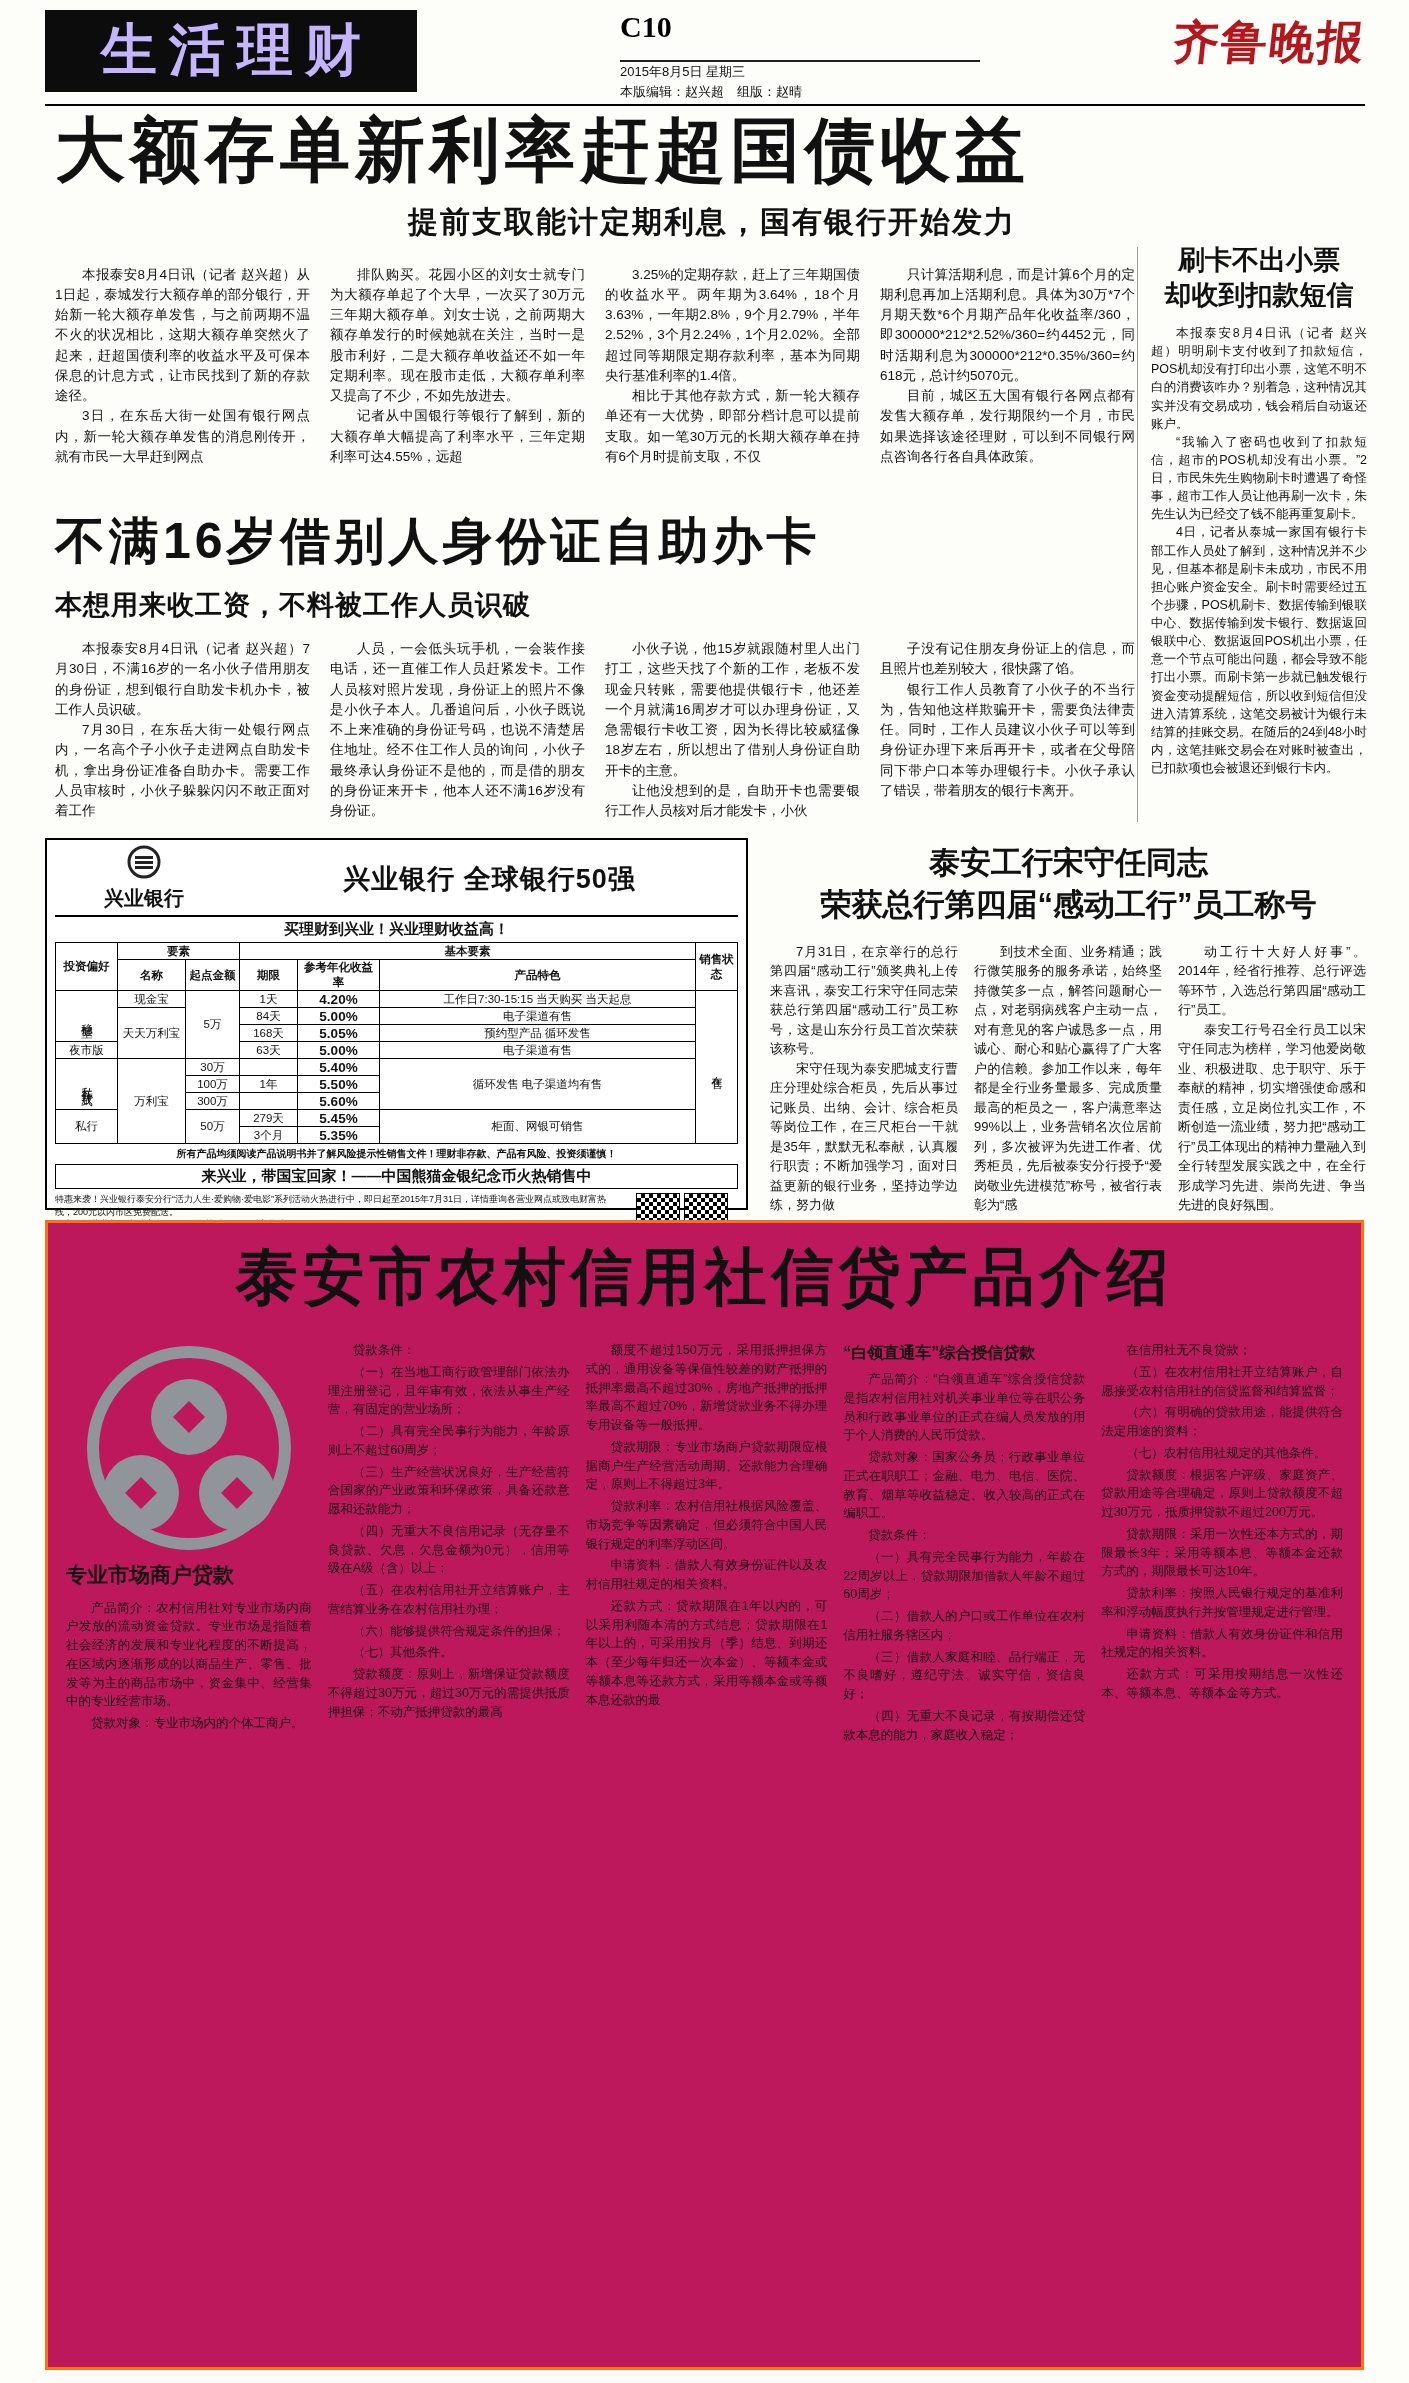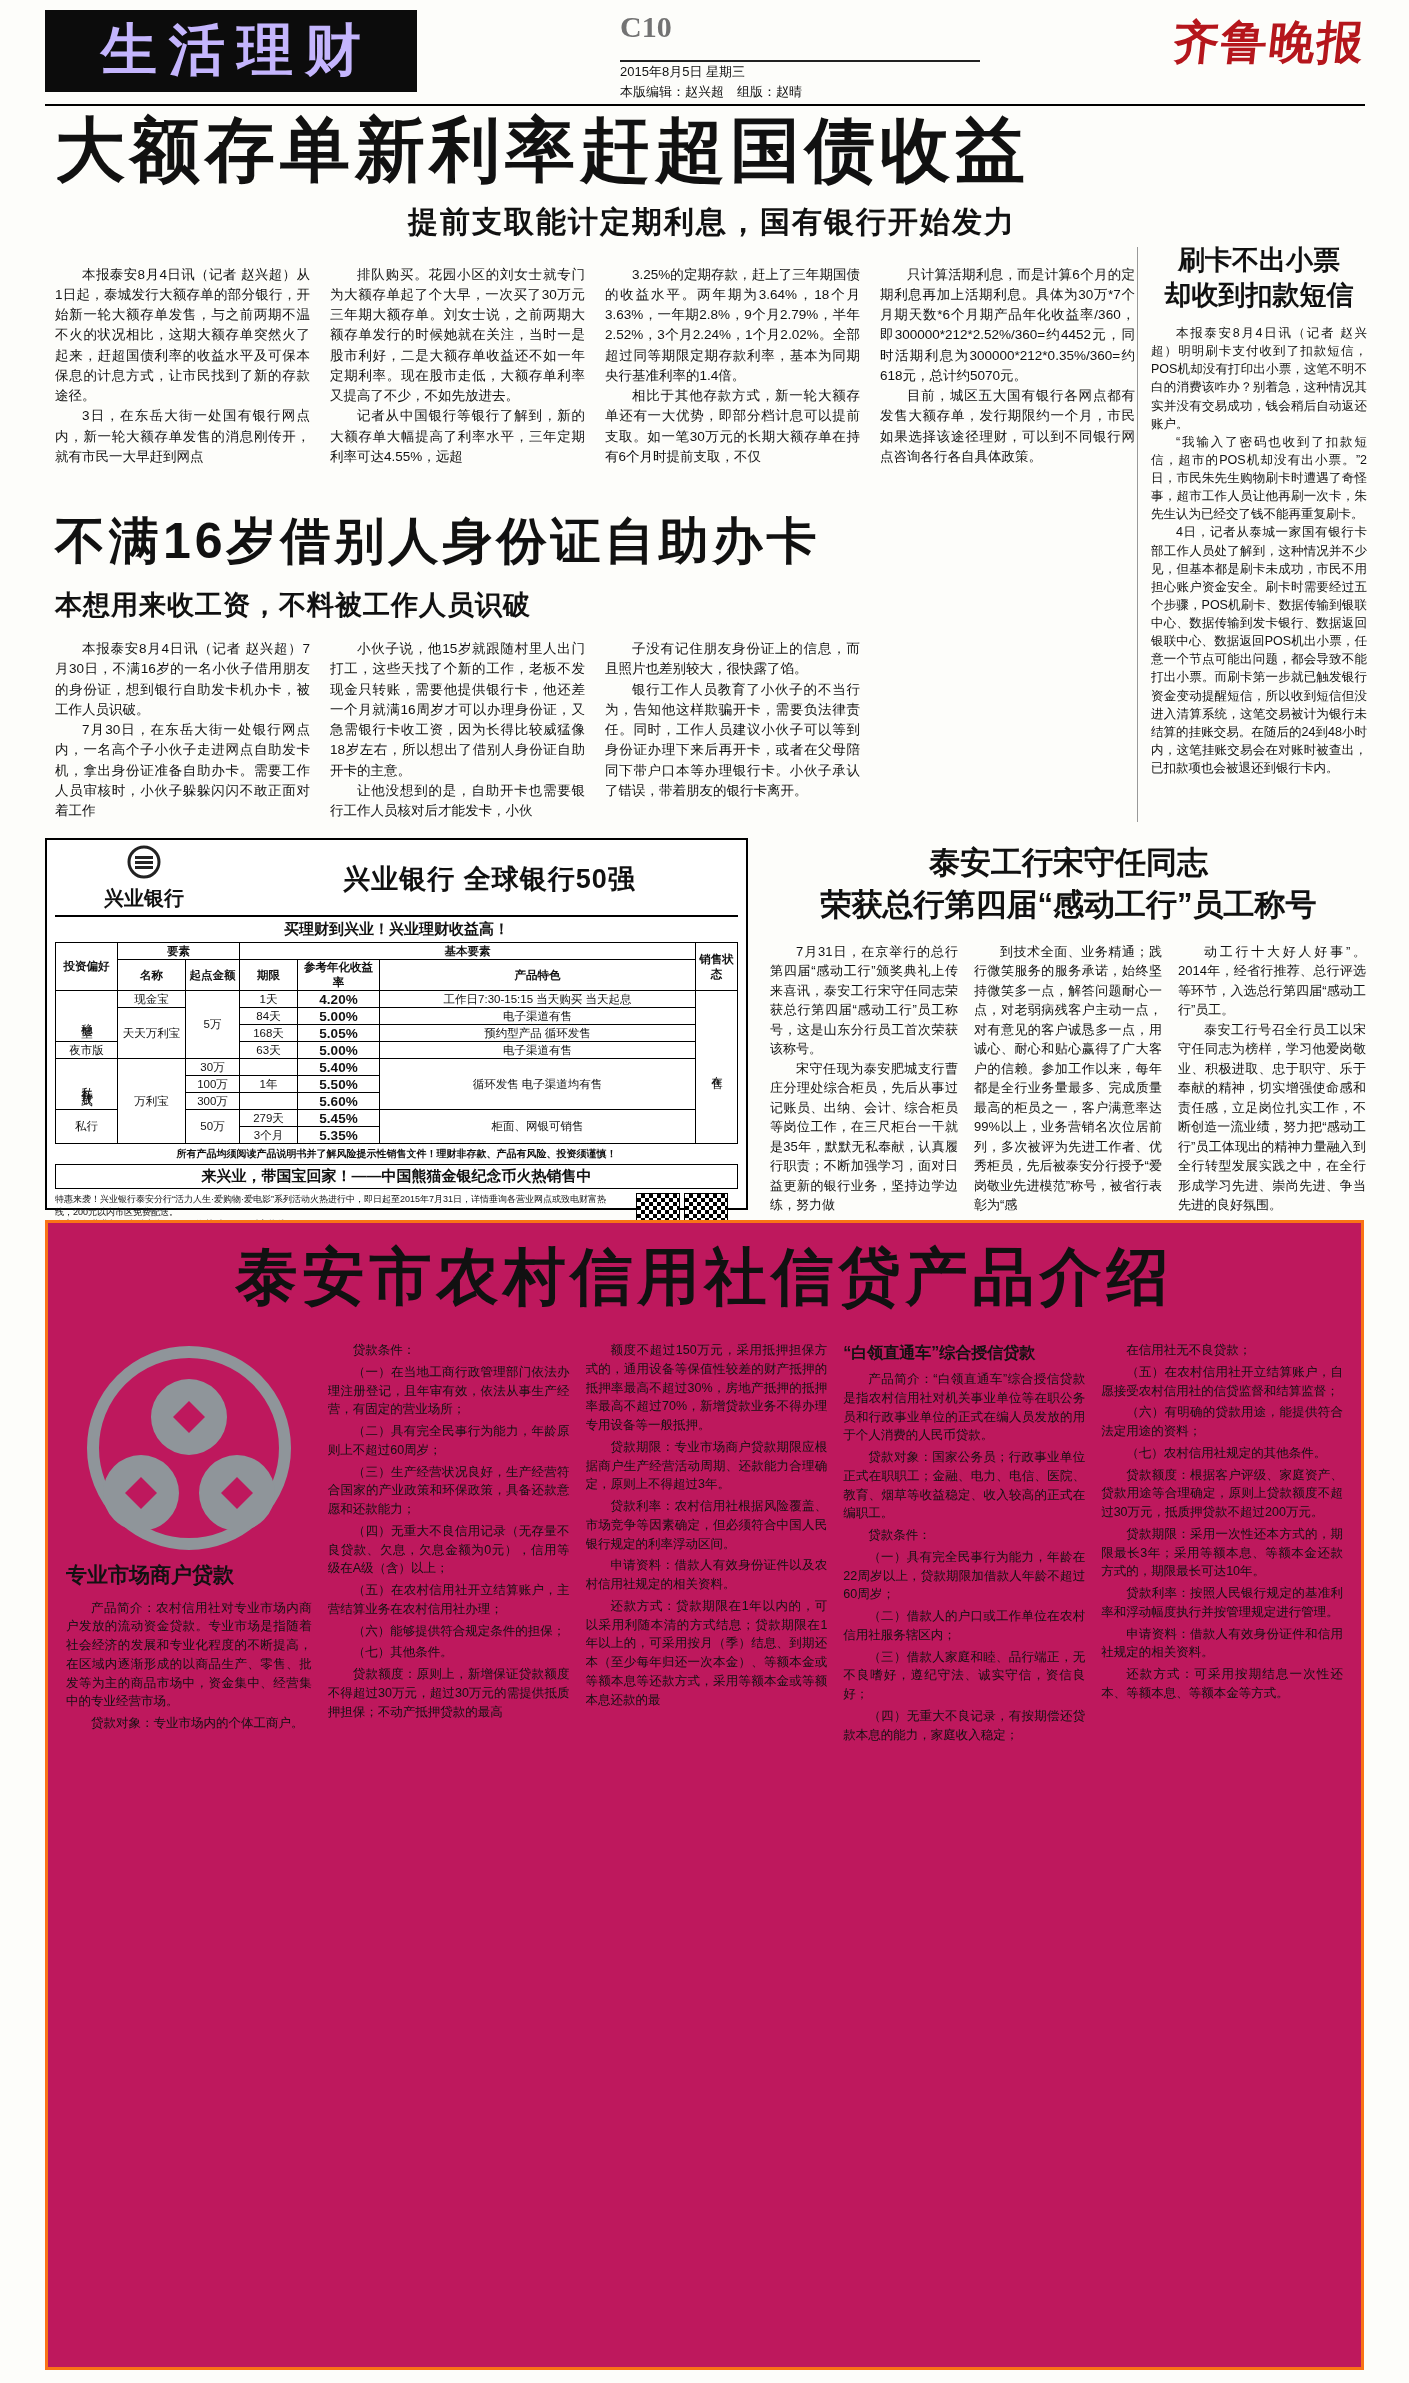--- a/index.html
+++ b/index.html
@@ -6,21 +6,21 @@
   .page{position:relative;width:1409px;height:2383px;background:#fdfdfa;color:#111;
         font-family:"Liberation Sans",sans-serif;overflow:hidden;margin:0 auto;}
   p{margin:0;}
 
   
   #header{position:absolute;left:45px;top:8px;width:1320px;height:92px;}
   .masthead{position:absolute;left:0;top:2px;width:372px;height:82px;background:#0c0c0c;color:#c4b5fd;
             display:flex;align-items:center;justify-content:center;font-size:56px;font-weight:900;
             letter-spacing:12px;padding-left:12px;box-sizing:border-box;}
   .head-center{position:absolute;left:575px;top:2px;width:360px;}
-  .pageno{font-size:30px;font-weight:bold;color:#737373;font-family:"Liberation Serif",serif;}
+  .pageno{font-size:30px;font-weight:bold;color:#000000;font-family:"Liberation Serif",serif;}
   .head-meta{border-top:2px solid #222;margin-top:16px;font-size:13px;line-height:1.55;}
   .brand{position:absolute;right:0;top:4px;font-size:46px;font-weight:900;color:#b5161c;
          transform:skewX(-6deg);font-family:"Liberation Serif",serif;letter-spacing:2px;}
   .rule-top{position:absolute;left:45px;top:104px;width:1320px;height:2px;background:#000;}
 
   
   #article1{position:absolute;left:55px;top:114px;width:1312px;}
   .a1-head{margin:0;font-size:70px;line-height:1.05;letter-spacing:5px;font-weight:900;white-space:nowrap;}
   .a1-sub{margin:14px 0 0 2px;font-size:30px;font-weight:bold;letter-spacing:2px;text-align:center;}
   .a1-cols{margin-top:22px;display:flex;gap:20px;width:1080px;}
@@ -140,20 +140,23 @@
 
   <section id="article2">
     <h1 class="a2-head">不满16岁借别人身份证自助办卡</h1>
     <div class="a2-sub">本想用来收工资，不料被工作人员识破</div>
     <div class="a2-cols">
       <div class="ncol2">
           <p>本报泰安8月4日讯（记者 赵兴超）7月30日，不满16岁的一名小伙子借用朋友的身份证，想到银行自助发卡机办卡，被工作人员识破。</p>
           <p>7月30日，在东岳大街一处银行网点内，一名高个子小伙子走进网点自助发卡机，拿出身份证准备自助办卡。需要工作人员审核时，小伙子躲躲闪闪不敢正面对着工作</p>
         </div>
       <div class="ncol2">
+          <p>人员，一会低头玩手机，一会装作接电话，还一直催工作人员赶紧发卡。工作人员核对照片发现，身份证上的照片不像是小伙子本人。几番追问后，小伙子既说不上来准确的身份证号码，也说不清楚居住地址。经不住工作人员的询问，小伙子最终承认身份证不是他的，而是借的朋友的身份证来开卡，他本人还不满16岁没有身份证。</p>
+        </div>
+      <div class="ncol2">
           <p>小伙子说，他15岁就跟随村里人出门打工，这些天找了个新的工作，老板不发现金只转账，需要他提供银行卡，他还差一个月就满16周岁才可以办理身份证，又急需银行卡收工资，因为长得比较威猛像18岁左右，所以想出了借别人身份证自助开卡的主意。</p>
           <p>让他没想到的是，自助开卡也需要银行工作人员核对后才能发卡，小伙</p>
         </div>
       <div class="ncol2">
           <p>子没有记住朋友身份证上的信息，而且照片也差别较大，很快露了馅。</p>
           <p>银行工作人员教育了小伙子的不当行为，告知他这样欺骗开卡，需要负法律责任。同时，工作人员建议小伙子可以等到身份证办理下来后再开卡，或者在父母陪同下带户口本等办理银行卡。小伙子承认了错误，带着朋友的银行卡离开。</p>
         </div>
     </div>
   </section>
 

